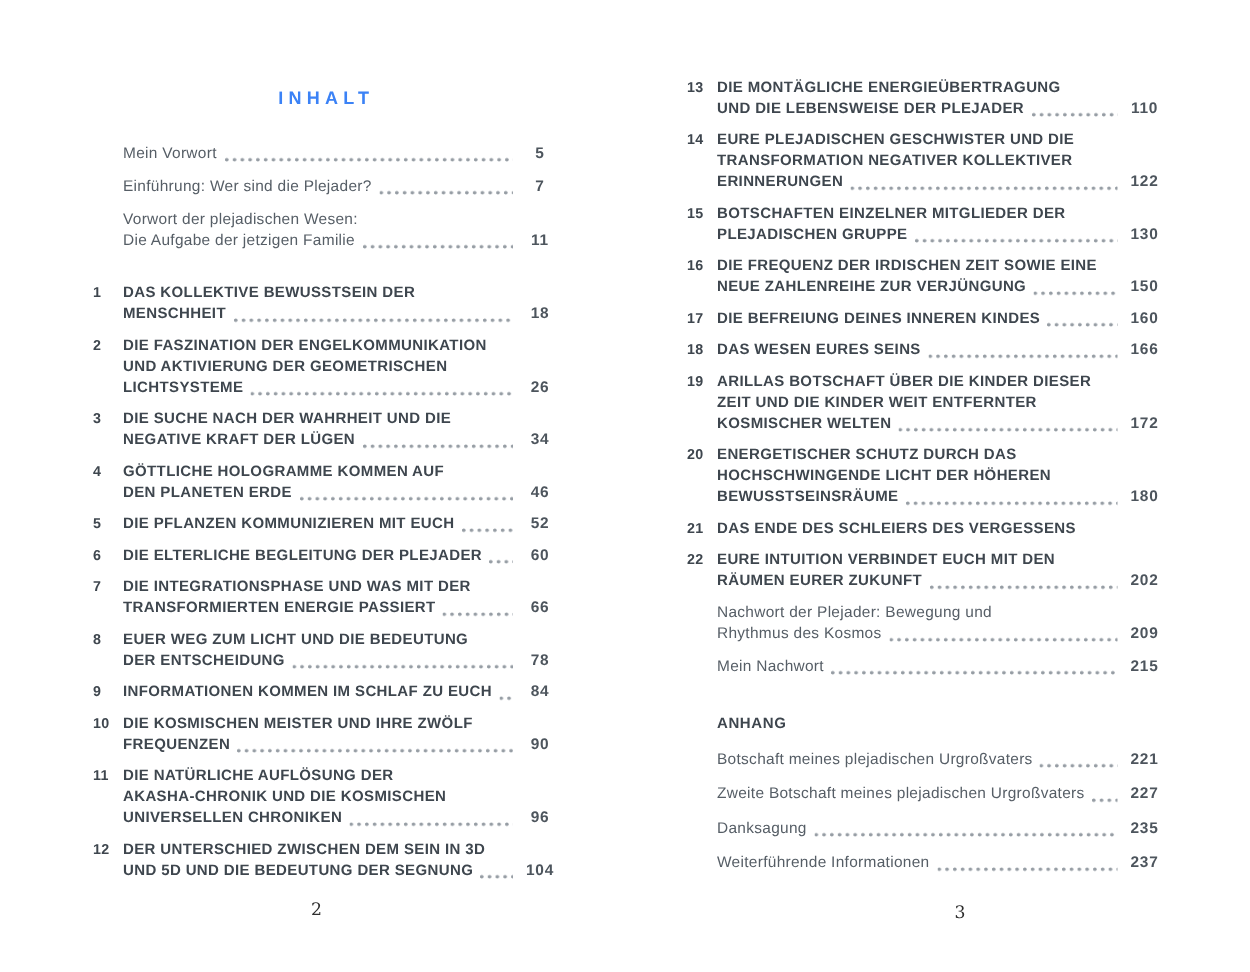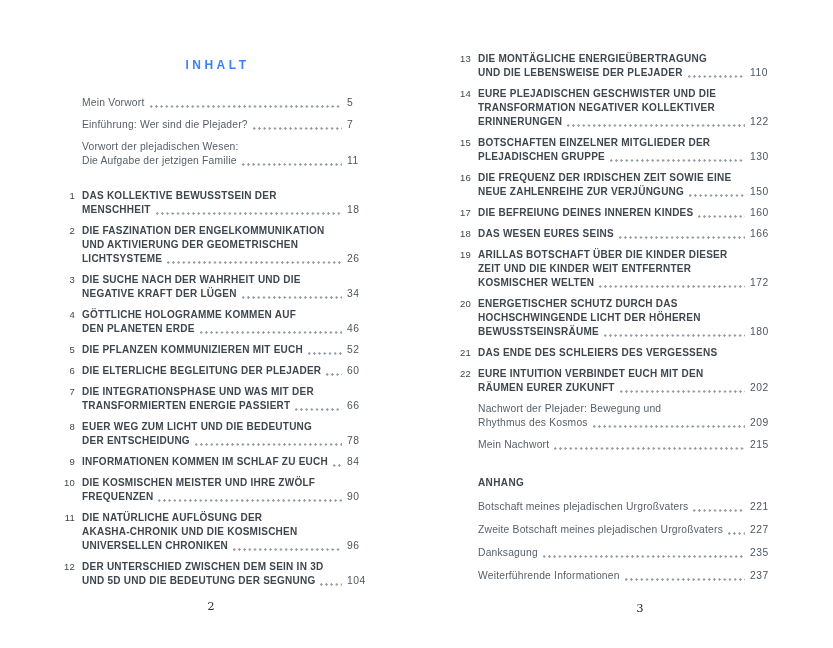--- a/index.html
+++ b/index.html
@@ -23,24 +23,24 @@
     margin: 0 0 24px 0;
   }
 
   .entry { display: flex; margin-bottom: 7px; }
   .entry.fm { margin-bottom: 8px; }
   .entry.bm { margin-bottom: 8px; }
   .entry.ah { margin-bottom: 9px; }
 
   .entry .num {
     flex: 0 0 13px;
-    text-align: right;
+    text-align: left;
     margin-right: 7px;
     font-size: 9.5px;
-    font-weight: 400;
+    font-weight: 700;
     color: #3e464e;
     line-height: 14px;
     letter-spacing: 0.2px;
   }
   .entry .body { flex: 1; min-width: 0; }
 
   .line, .line-text {
     font-size: 10px;
     line-height: 14px;
   }
@@ -62,23 +62,23 @@
     flex: 1;
     height: 3px;
     margin: 0 5px 2px 5px;
     background-image: radial-gradient(circle at 1.2px 1.5px, #969da4 1px, transparent 1.35px);
     background-size: 5.2px 3px;
     background-repeat: repeat-x;
     background-position: left bottom;
   }
   .pg {
     flex: 0 0 26px;
-    text-align: left;
+    text-align: center;
     font-size: 10.3px;
-    font-weight: 400;
+    font-weight: 700;
     color: #4d555d;
     letter-spacing: 0.5px;
     line-height: 14px;
   }
 
   .section-gap { height: 13px; }
 
   .anhang-heading {
     font-size: 10px;
     font-weight: 700;

